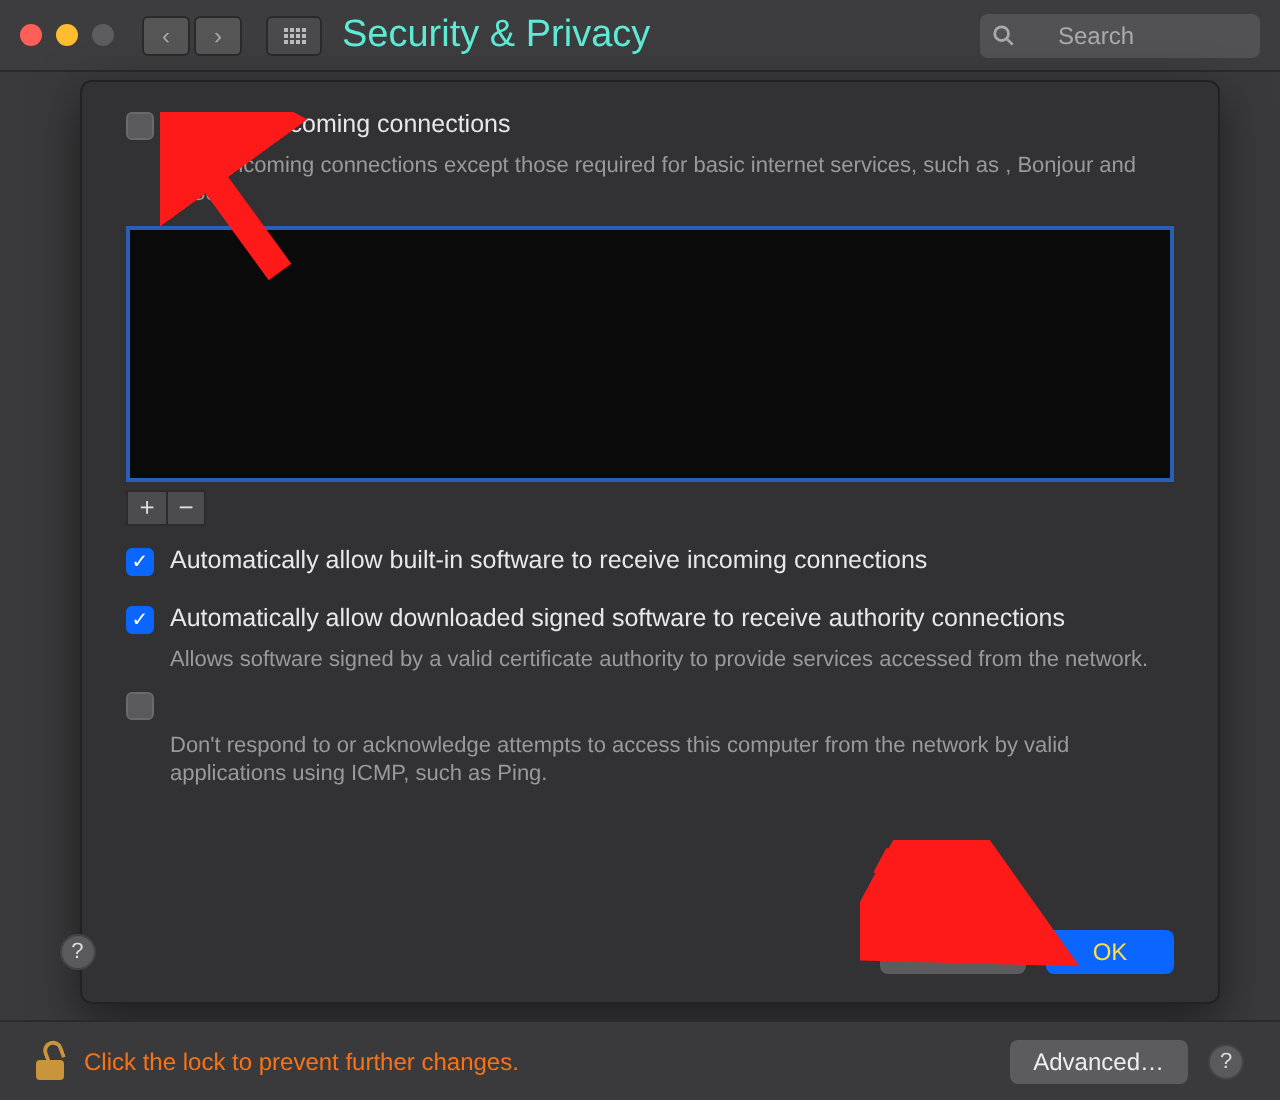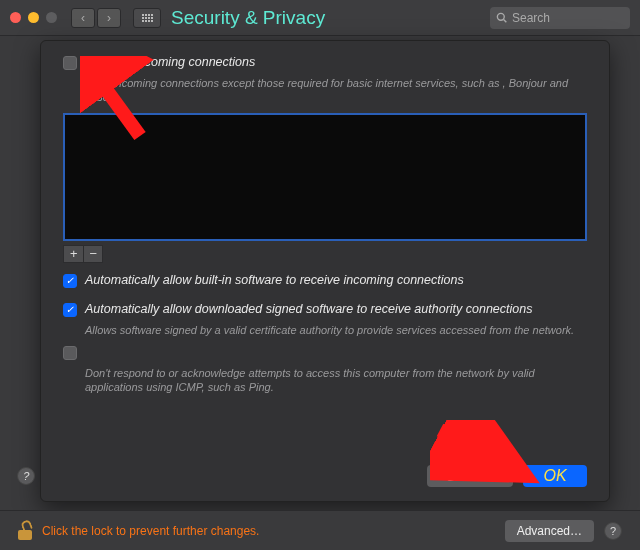--- a/index.html
+++ b/index.html
@@ -27,29 +27,28 @@
   .gridbtn {
     width: 28px; height: 20px; background: #4a4a4c; border: 1px solid #2a2a2c;
     border-radius: 3px; display: flex; align-items: center; justify-content: center;
     margin-left: 2px;
   }
   .gridbtn .g { display: grid; grid-template-columns: repeat(4,2px); grid-template-rows: repeat(3,2px); gap: 1px; }
   .gridbtn .g span { background: #bbb; }
   .titletext { flex: 1; text-align: left; color: #5eead4; font-size: 19px; }
   .search {
     width: 140px; height: 22px; background: #525254; border-radius: 4px;
-    display: flex; align-items: center; padding: 0 6px; gap: 5px; color: #aaa;
+    display: flex; align-items: center; padding: 0 6px; gap: 22px; color: #aaa;
     font-size: 12px;
   }
   .dialog {
     position: absolute; left: 40px; top: 40px; width: 570px; height: 462px;
     background: #323234; border: 1px solid #222; border-radius: 6px;
     box-shadow: 0 8px 24px rgba(0,0,0,.5);
     padding: 14px 22px 14px 22px;
-    font-style: italic;
   }
   .row { display: flex; gap: 8px; align-items: flex-start; margin-bottom: 6px; }
   .cb {
     width: 14px; height: 14px; border-radius: 3px; border: 1px solid #6a6a6c;
     background: #5a5a5c; flex-shrink: 0; margin-top: 1px; display: flex;
     align-items: center; justify-content: center; font-size: 10px; color: #fff;
   }
   .cb.checked { background: #0a66ff; border-color: #0a66ff; }
   .opt-title { color: #e8e8e8; font-size: 12.5px; }
   .opt-desc { color: #9a9a9c; font-size: 11px; line-height: 1.3; margin-top: 2px; margin-left: 22px; margin-bottom: 8px; max-width: 510px; }
@@ -69,21 +68,21 @@
   }
   .btnrow .helpq {
     position: absolute; left: -410px;
   }
   .helpq {
     width: 18px; height: 18px; border-radius: 50%; background: #5a5a5c;
     display: flex; align-items: center; justify-content: center; color: #ddd;
     font-size: 11px; border: 1px solid #444;
   }
   .btn {
-    height: 22px; padding: 0 18px; border-radius: 4px; font-size: 16px;
+    height: 22px; padding: 0 18px; border-radius: 4px; font-size: 12px;
     display: flex; align-items: center; justify-content: center;
     background: #5c5c5e; color: #eee; min-width: 64px;
   }
   .btn.primary { background: #0a66ff; color: #fde047; }
   .footer {
     position: absolute; left: 0; bottom: 0; width: 640px; height: 40px;
     display: flex; align-items: center; padding: 0 18px; gap: 10px;
     border-top: 1px solid #2a2a2c; background: #3a3a3c;
   }
   .lock { width: 14px; height: 18px; position: relative; }

